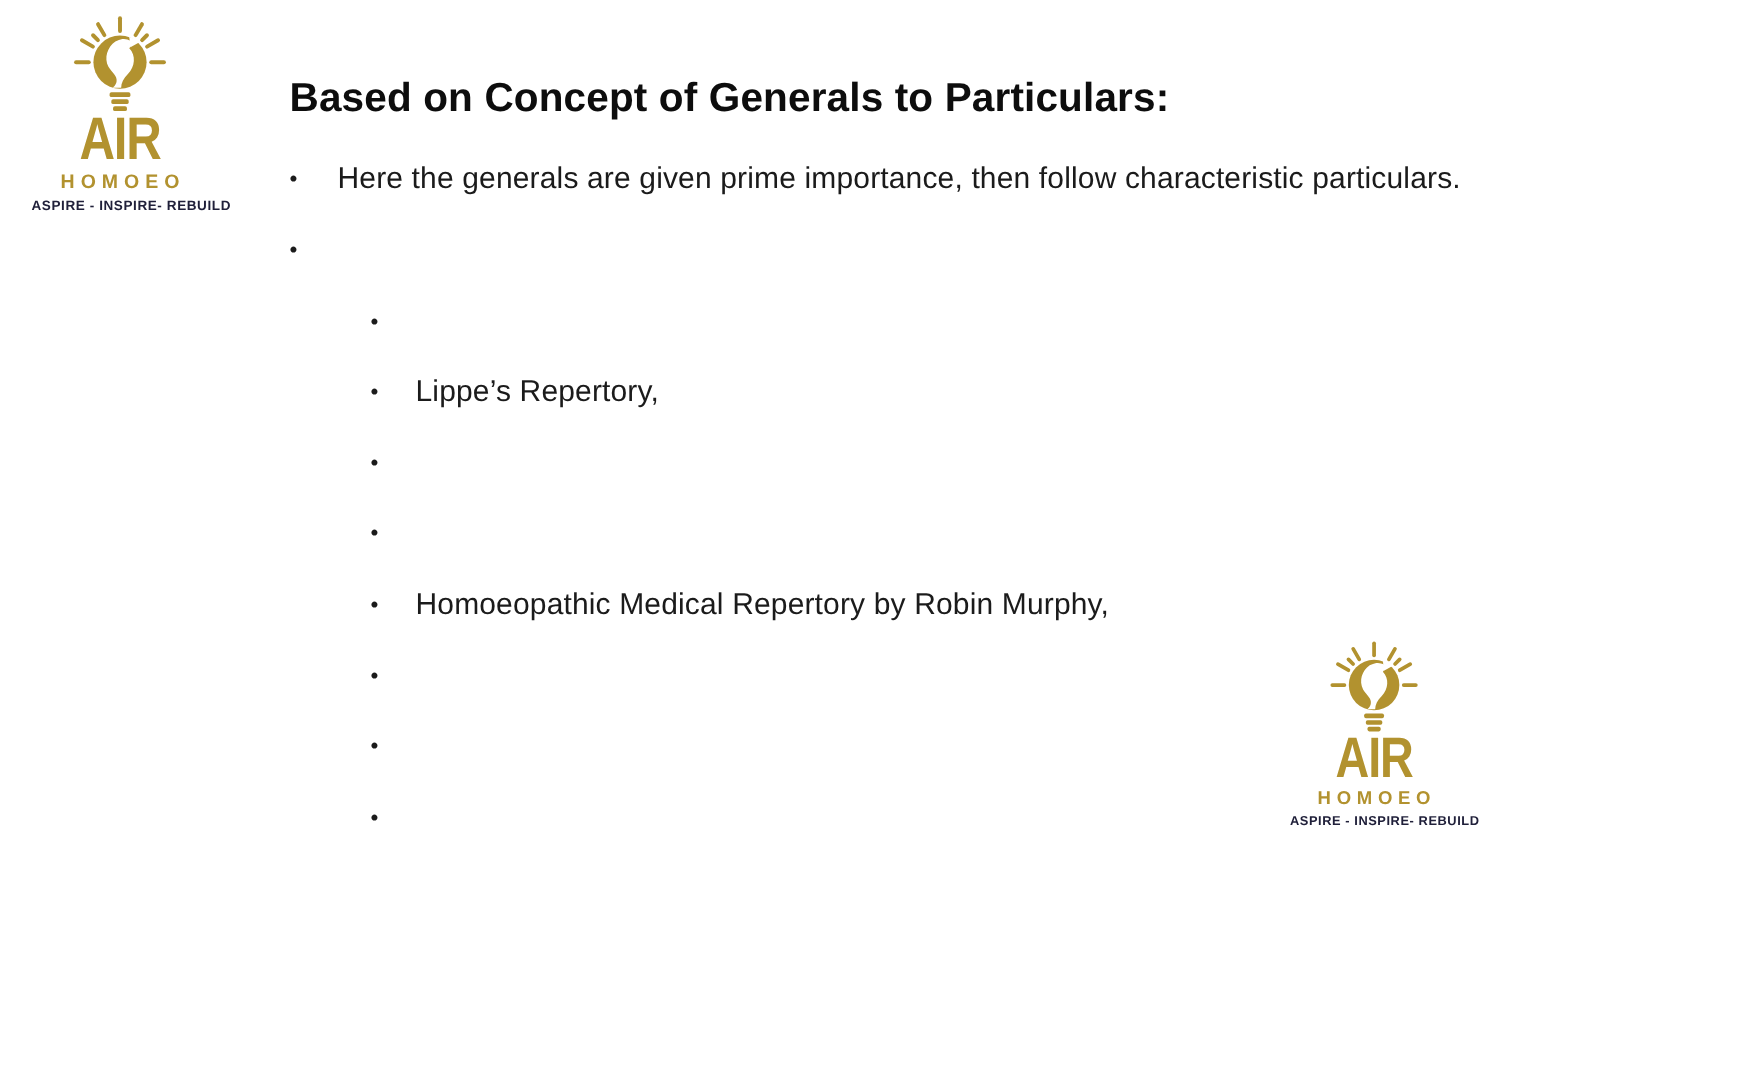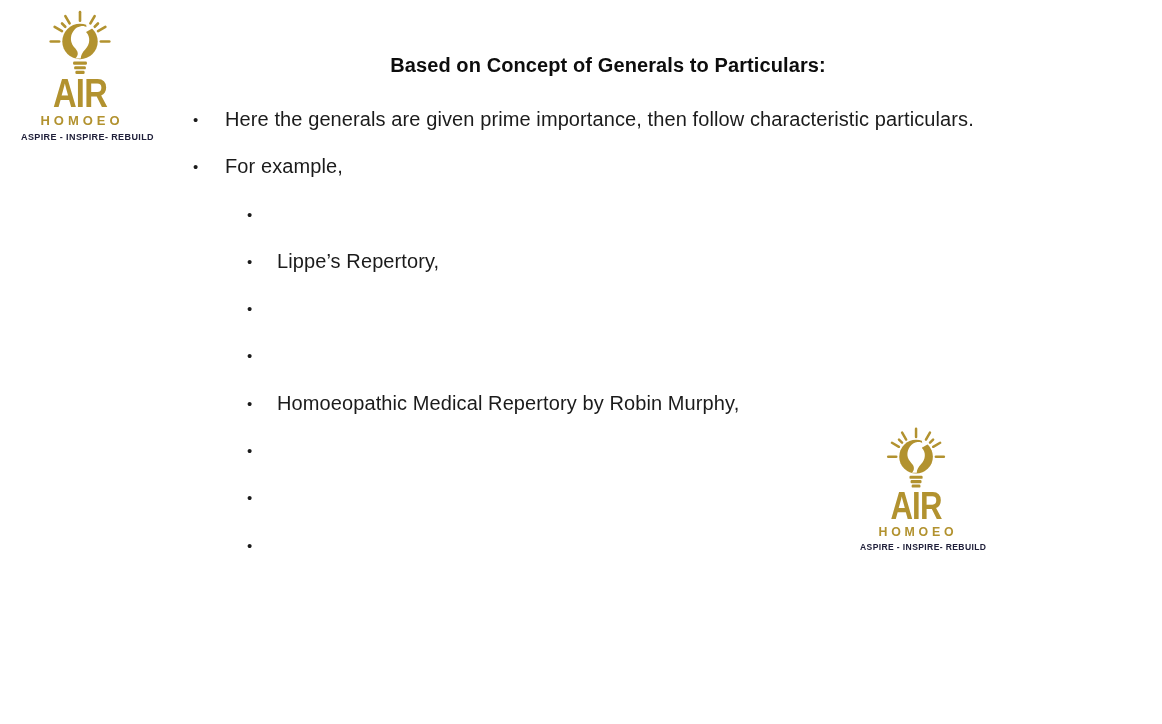--- a/index.html
+++ b/index.html
@@ -52,27 +52,26 @@
   }
 
   
   .content {
     position: absolute;
     left: 193px;
     top: 50px;
     width: 830px;
   }
   .heading {
-    font-size: 20px;
+    font-size: 27px;
     font-weight: 700;
     color: #0d0d0d;
     line-height: 30px;
     margin-bottom: 16px;
     letter-spacing: 0.1px;
-    text-align: center;
   }
   .bullet-list { color: #1b1b1b; }
   .item {
     display: flex;
     align-items: flex-start;
     font-size: 20px;
     line-height: 47.3px;
     letter-spacing: 0.1px;
   }
   .item .marker {
@@ -132,21 +131,20 @@
   <div class="content">
     <div class="heading">Based on Concept of Generals to Particulars:</div>
 
     <div class="bullet-list">
       <div class="item lvl1">
         <span class="marker">•</span>
         <span class="text">Here the generals are given prime importance, then follow characteristic particulars.</span>
       </div>
       <div class="item lvl1">
         <span class="marker">•</span>
-        <span class="text">For example,</span>
       </div>
       <div class="item lvl2">
         <span class="marker">•</span>
       </div>
       <div class="item lvl2">
         <span class="marker">•</span>
         <span class="text">Lippe’s Repertory,</span>
       </div>
       <div class="item lvl2">
         <span class="marker">•</span>

